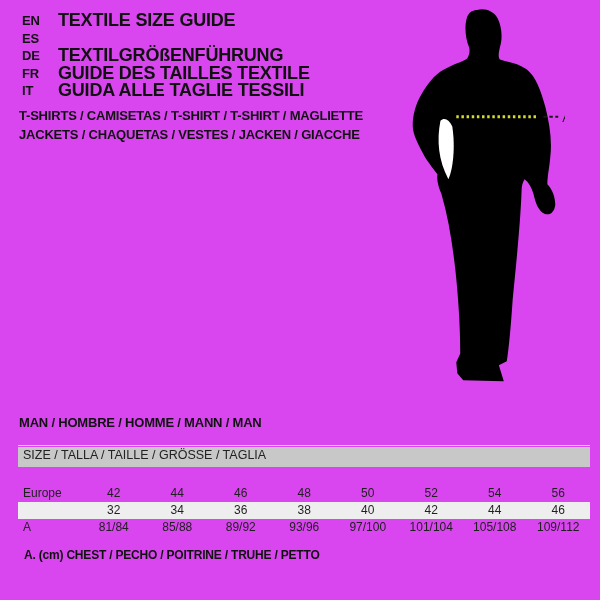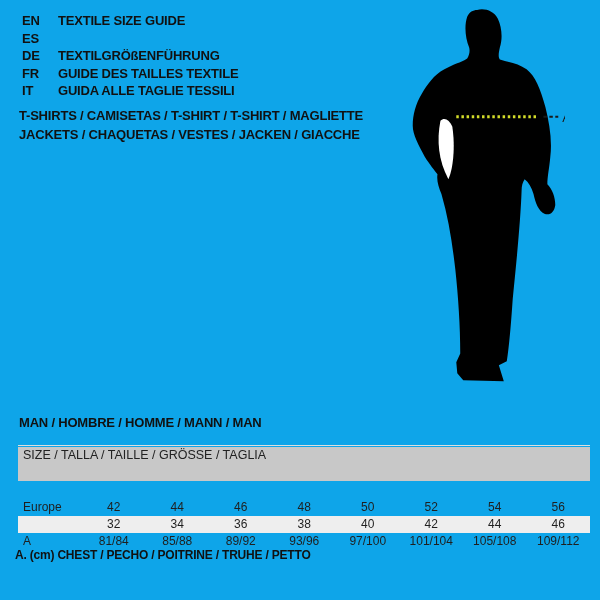--- a/index.html
+++ b/index.html
@@ -1,41 +1,41 @@
 <!DOCTYPE html>
 <html><head>
 <meta charset="utf-8">
 <style>
   html,body{margin:0;padding:0;background:#ffffff;}
   .canvas{
-    position:relative;width:600px;height:600px;background:#0ea5e9;overflow:hidden;
+    position:relative;width:600px;height:600px;background:#d946ef;overflow:hidden;
     font-family:"Liberation Sans",sans-serif;color:#111;
   }
   
   .lang-block{position:absolute;top:12px;left:22px;}
   .lang-row{display:flex;line-height:17.5px;}
   .lang-code{width:36px;font-size:13px;font-weight:700;letter-spacing:-0.2px;}
-  .lang-label{font-size:13px;font-weight:700;letter-spacing:-0.2px;white-space:nowrap;}
+  .lang-label{font-size:18px;font-weight:700;letter-spacing:-0.2px;white-space:nowrap;}
   
   .category-block{position:absolute;top:107px;left:19px;}
   .category-line{font-size:13px;font-weight:700;letter-spacing:-0.2px;line-height:18.5px;white-space:nowrap;}
   
   .figure-svg{position:absolute;top:4px;left:405px;}
   .measure-label-text{font-family:"Liberation Sans",sans-serif;font-size:13px;fill:#1a1a1a;}
   
   .section-title{position:absolute;top:414px;left:19px;font-size:13px;font-weight:700;letter-spacing:-0.2px;line-height:18px;white-space:nowrap;}
   
   .table-topline{position:absolute;top:445px;left:18px;width:572px;height:1px;background:#dedede;}
   .size-table-wrap{position:absolute;top:447px;left:18px;width:572px;}
-  .size-table-header{height:34px;line-height:17px;padding-left:5px;font-size:12.5px;color:#222;}
+  .size-table-header{height:20px;line-height:17px;padding-left:5px;font-size:12.5px;color:#222;}
   table.size-table{border-collapse:collapse;table-layout:fixed;width:572px;font-size:12px;color:#1f1f1f;margin-top:18px;}
   table.size-table td{height:17px;padding:0;text-align:center;vertical-align:middle;line-height:17px;}
   table.size-table td.row-label{text-align:left;padding-left:5px;}
   
-  .footnote{position:absolute;top:547px;left:15px;font-size:12px;font-weight:700;letter-spacing:-0.2px;line-height:16px;white-space:nowrap;}
+  .footnote{position:absolute;top:547px;left:24px;font-size:12px;font-weight:700;letter-spacing:-0.2px;line-height:16px;white-space:nowrap;}
 </style>
 </head>
 <body>
 
 <div class="canvas">
 
   <div class="lang-block">
       <div class="lang-row">
         <span class="lang-code">EN</span>
         <span class="lang-label">TEXTILE SIZE GUIDE</span>

